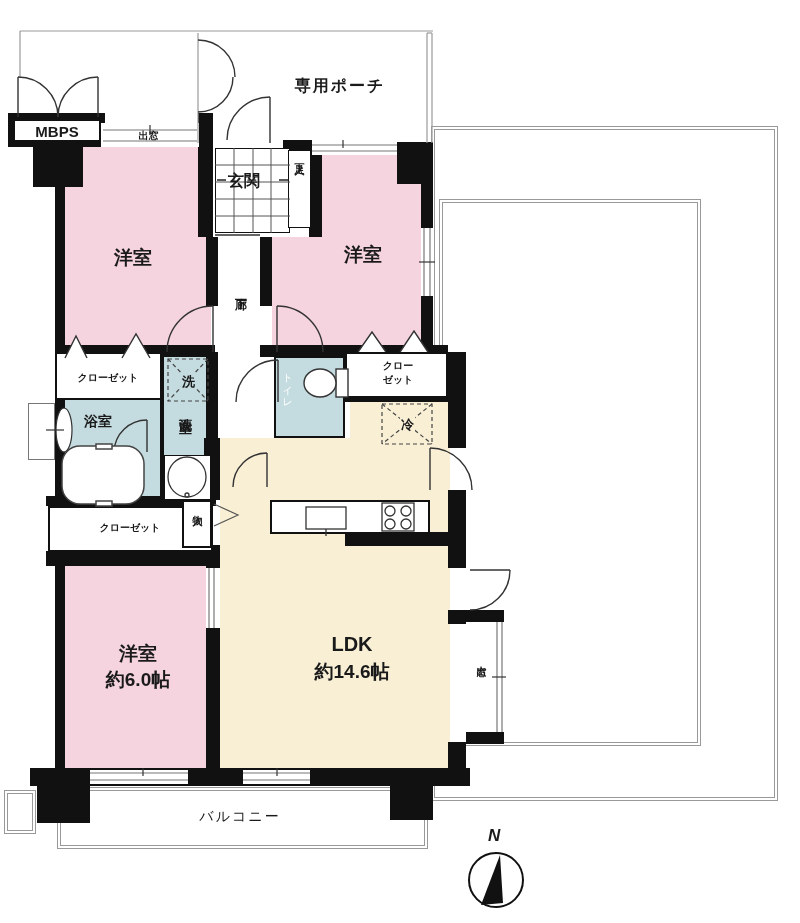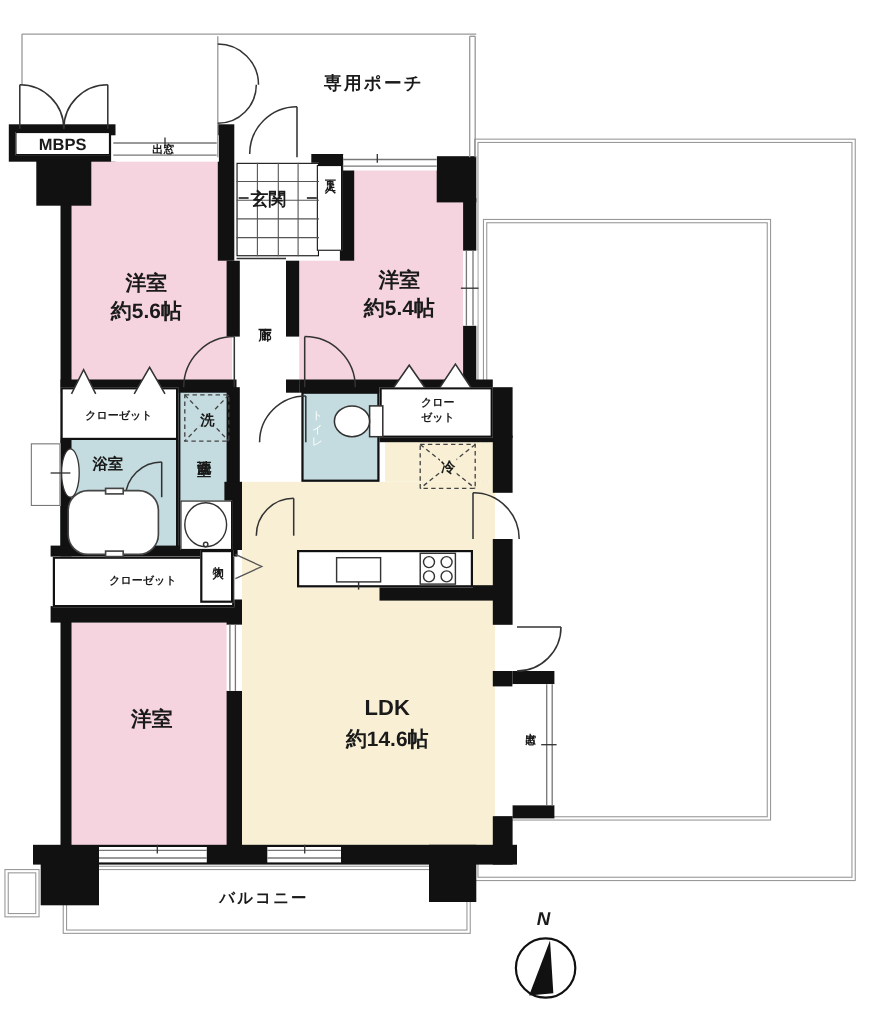--- a/index.html
+++ b/index.html
@@ -230,40 +230,39 @@
         <path d="M382 404 L432 444"></path>
         <path d="M432 404 L382 444"></path>
     </g>
 
     <g>
       <circle cx="496" cy="880" r="27" stroke="#111" stroke-width="2" fill="#fff"></circle>
       <polygon points="500,855 503,903 481,905" fill="#111"></polygon>
     </g>
   </svg>
 
-  <div class="lbl ctr" style="left:280px;top:66px;width:120px;font-size:16px;letter-spacing:2px;">専用ポーチ</div>
+  <div class="lbl ctr" style="left:280px;top:76px;width:120px;font-size:16px;letter-spacing:2px;">専用ポーチ</div>
   <div class="lbl ctr" style="left:14px;top:123px;width:86px;font-size:15px;">MBPS</div>
   <div class="lbl ctr" style="left:121px;top:129px;width:55px;font-size:10px;">出窓</div>
   <div class="lbl" style="left:228px;top:171px;font-size:16px;">玄関</div>
   <div class="lbl vtext" style="left:292px;top:155px;font-size:10px;height:70px;">下足入</div>
   <div class="lbl vtext" style="left:232px;top:288px;font-size:12px;height:44px;">廊下</div>
   <div class="lbl ctr" style="left:73px;top:245px;width:120px;font-size:19px;">洋室</div>
-  <div class="lbl ctr" style="left:73px;top:270px;width:120px;font-size:19px;">約5.6帖</div>
   <div class="lbl ctr" style="left:303px;top:242px;width:120px;font-size:19px;">洋室</div>
-  <div class="lbl ctr" style="left:303px;top:267px;width:120px;font-size:19px;">約5.4帖</div>
   <div class="lbl ctr" style="left:58px;top:371px;width:100px;font-size:10px;">クローゼット</div>
   <div class="lbl" style="left:181px;top:373px;font-size:13px;background:#c4dbdf;padding:0 1px;">洗</div>
   <div class="lbl" style="left:84px;top:413px;font-size:14px;">浴室</div>
   <div class="lbl vtext" style="left:176px;top:408px;font-size:13px;height:92px;">洗面室</div>
   <div class="lbl vtext" style="left:280px;top:366px;font-size:10px;height:66px;color:#fff;font-weight:500;">トイレ</div>
   <div class="lbl ctr" style="left:368px;top:359px;width:60px;font-size:10px;">クロー</div>
   <div class="lbl ctr" style="left:368px;top:373px;width:60px;font-size:10px;">ゼット</div>
   <div class="lbl" style="left:400px;top:416px;font-size:13px;background:#f8efd5;padding:0 1px;">冷</div>
   <div class="lbl vtext" style="left:190px;top:507px;font-size:10px;height:36px;">物入</div>
   <div class="lbl ctr" style="left:70px;top:521px;width:120px;font-size:10px;">クローゼット</div>
   <div class="lbl ctr" style="left:292px;top:633px;width:120px;font-size:20px;">LDK</div>
   <div class="lbl ctr" style="left:282px;top:659px;width:140px;font-size:19px;">約14.6帖</div>
   <div class="lbl ctr" style="left:78px;top:641px;width:120px;font-size:19px;">洋室</div>
+  <div class="lbl ctr" style="left:78px;top:667px;width:120px;font-size:19px;">約6.0帖</div>
   <div class="lbl vtext" style="left:474px;top:658px;font-size:10px;height:44px;">出窓</div>
-  <div class="lbl ctr" style="left:180px;top:808px;width:120px;font-size:14px;letter-spacing:2px;font-weight:700;">バルコニー</div>
+  <div class="lbl ctr" style="left:180px;top:808px;width:120px;font-size:14px;letter-spacing:2px;font-weight:400;">バルコニー</div>
   <div class="lbl" style="left:488px;top:826px;font-size:17px;font-style:italic;font-weight:700;">N</div>
 
 </div>
 
 </body></html>

